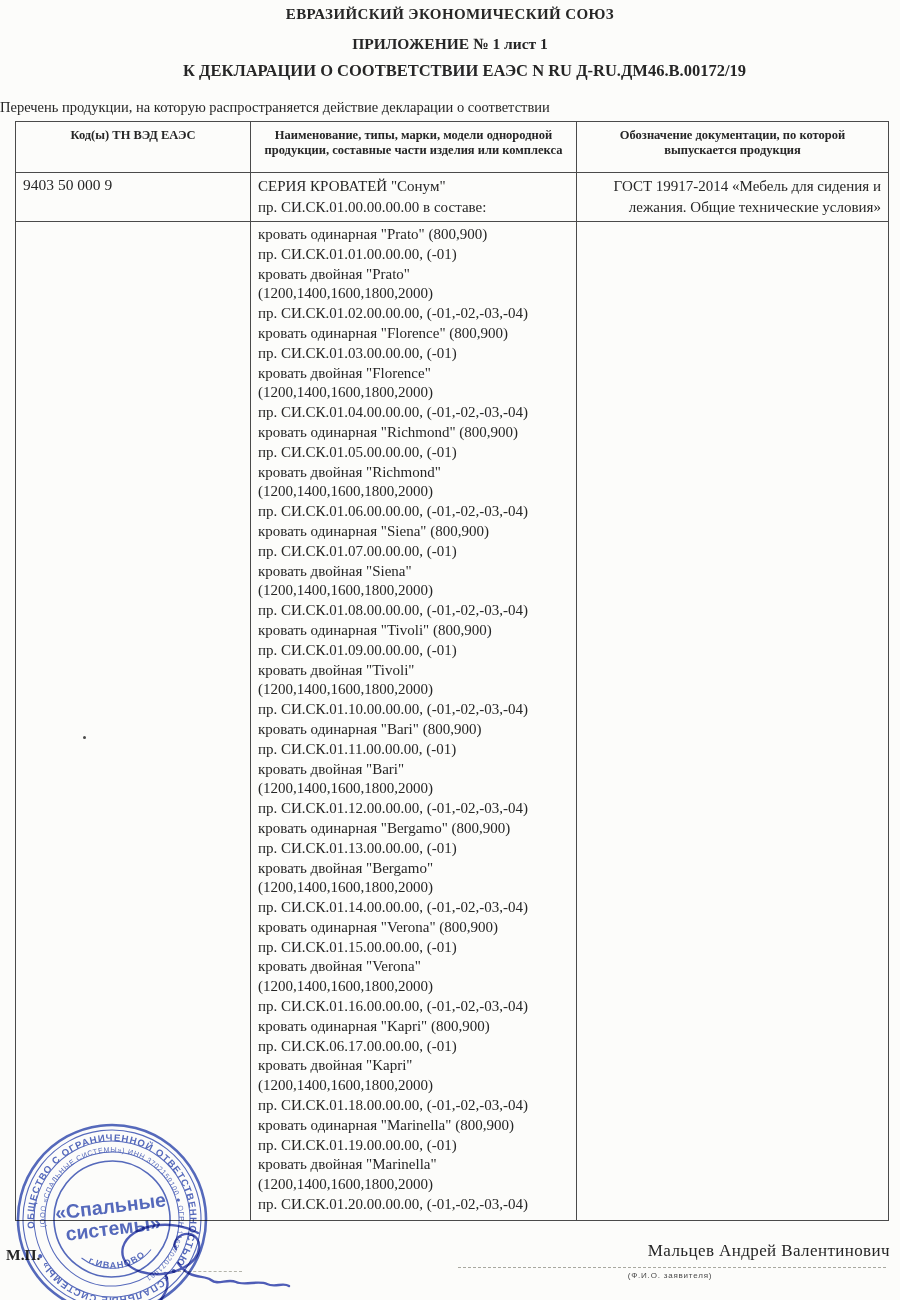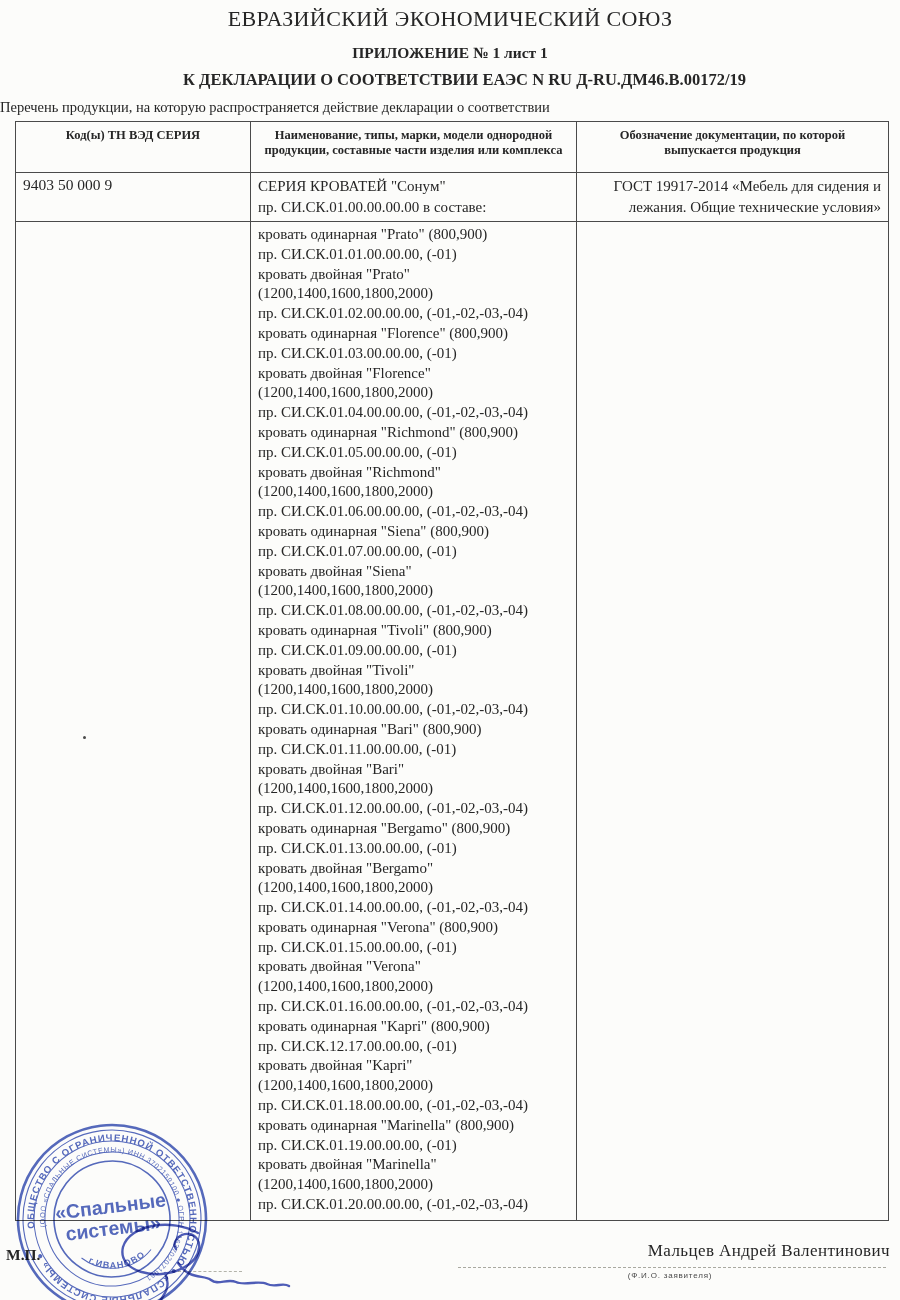--- a/index.html
+++ b/index.html
@@ -4,21 +4,21 @@
 <style>
   html,body{margin:0;padding:0;background:#ffffff;}
   .page{
     position:relative; width:900px; height:1300px; overflow:hidden;
     background:#fcfcfa;
     font-family:"Liberation Serif","DejaVu Serif",serif;
     color:#262626;
   }
   
   .titles{position:absolute; top:6px; left:0; width:900px; text-align:center;}
-  .t1{font-size:22px; font-weight:normal; letter-spacing:.4px; margin-bottom:9px;}
+  .t1{font-size:15px; font-weight:bold; letter-spacing:.4px; margin-bottom:9px;}
   .t2{font-size:15.5px; font-weight:bold; margin-bottom:8px;margin-top:12px;}
   .t3{font-size:16.5px; font-weight:bold;margin-left:29px;}
   .subtitle{position:absolute; top:99px; left:0; width:900px; text-align:left; font-size:14.5px;}
   
   .doc-table{
     position:absolute; left:15px; top:121px; width:873px;
     border-collapse:collapse; table-layout:fixed;
   }
   .doc-table th,.doc-table td{
     border:1.6px solid #4a4a4a; vertical-align:top; box-sizing:border-box;
@@ -66,21 +66,21 @@
   <div class="subtitle">Перечень продукции, на которую распространяется действие декларации о соответствии</div>
 
   <table class="doc-table">
     <colgroup>
         <col style="width:235px">
         <col style="width:326px">
         <col style="width:312px">
       </colgroup>
     <thead>
       <tr>
-        <th>Код(ы) ТН ВЭД СЕРИЯ</th>
+        <th>Код(ы) ТН ВЭД ЕАЭС</th>
         <th>Наименование, типы, марки, модели однородной продукции, составные части изделия или комплекса</th>
         <th>Обозначение документации, по которой выпускается продукция</th>
       </tr>
     </thead>
     <tbody>
       <tr class="row-series">
         <td class="cell-code">9403 50 000 9</td>
         <td>
           <div class="series-lines">
               <div class="series-line">СЕРИЯ КРОВАТЕЙ "Сонум"</div>
@@ -132,21 +132,21 @@
               <div class="p-line">пр. СИ.СК.01.13.00.00.00, (-01)</div>
               <div class="p-line">кровать двойная "Bergamo"</div>
               <div class="p-line">(1200,1400,1600,1800,2000)</div>
               <div class="p-line">пр. СИ.СК.01.14.00.00.00, (-01,-02,-03,-04)</div>
               <div class="p-line">кровать одинарная "Verona" (800,900)</div>
               <div class="p-line">пр. СИ.СК.01.15.00.00.00, (-01)</div>
               <div class="p-line">кровать двойная "Verona"</div>
               <div class="p-line">(1200,1400,1600,1800,2000)</div>
               <div class="p-line">пр. СИ.СК.01.16.00.00.00, (-01,-02,-03,-04)</div>
               <div class="p-line">кровать одинарная "Kapri" (800,900)</div>
-              <div class="p-line">пр. СИ.СК.12.17.00.00.00, (-01)</div>
+              <div class="p-line">пр. СИ.СК.06.17.00.00.00, (-01)</div>
               <div class="p-line">кровать двойная "Kapri"</div>
               <div class="p-line">(1200,1400,1600,1800,2000)</div>
               <div class="p-line">пр. СИ.СК.01.18.00.00.00, (-01,-02,-03,-04)</div>
               <div class="p-line">кровать одинарная "Marinella" (800,900)</div>
               <div class="p-line">пр. СИ.СК.01.19.00.00.00, (-01)</div>
               <div class="p-line">кровать двойная "Marinella"</div>
               <div class="p-line">(1200,1400,1600,1800,2000)</div>
               <div class="p-line">пр. СИ.СК.01.20.00.00.00, (-01,-02,-03,-04)</div>
             </div>
         </td>

